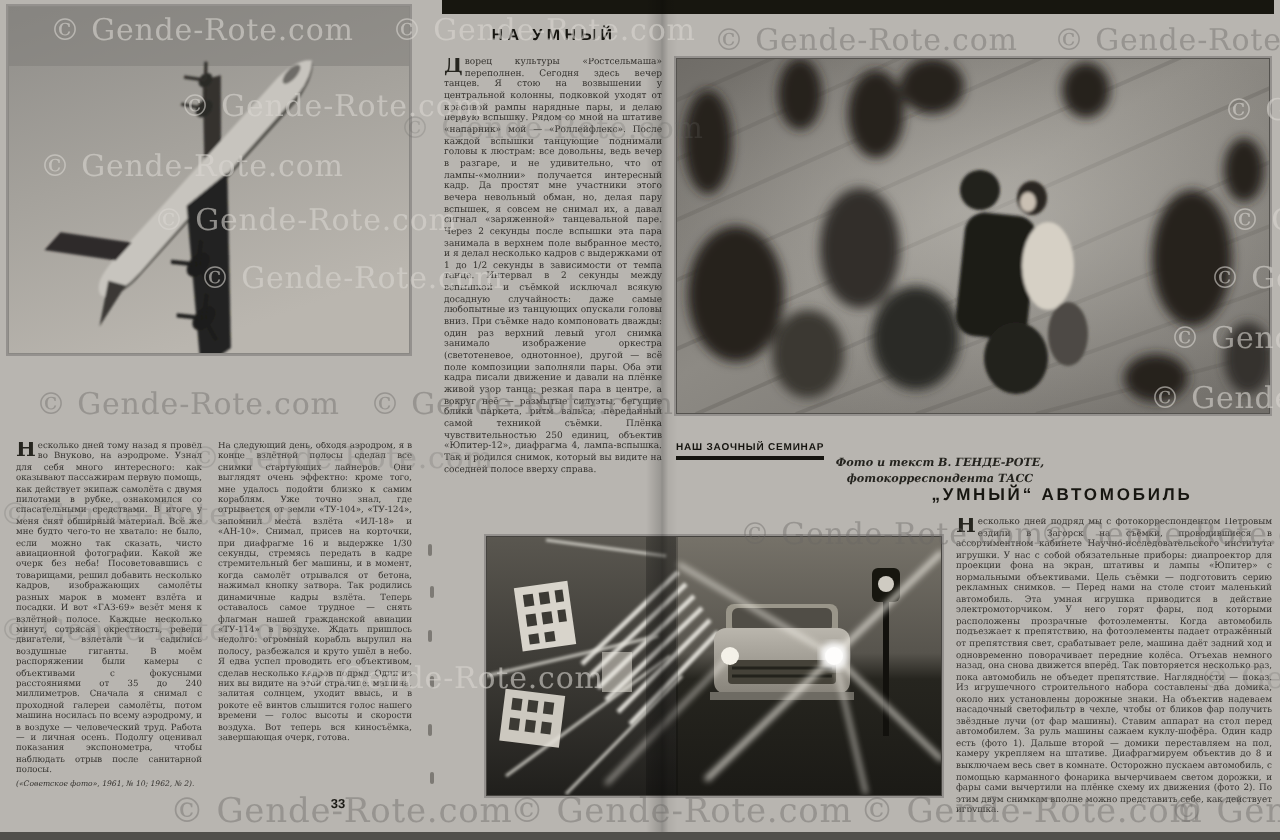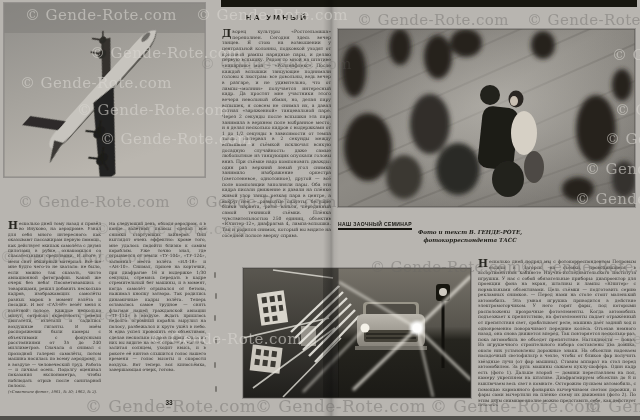--- a/index.html
+++ b/index.html
@@ -293,20 +293,21 @@
         <line x1="122" y1="60" x2="60" y2="124" stroke-width="1.6"></line>
         <line x1="174" y1="60" x2="190" y2="129" stroke-width="1.6"></line>
       </g>
       <circle cx="174" cy="60" r="7" fill="#ffffff" opacity="0.9" filter="url(#sb2)"></circle>
 
       <rect x="80" width="16" height="130" fill="#000000" opacity="0.22"></rect>
       <rect width="228" height="130" fill="none" stroke="#45433f" stroke-width="1"></rect>
     </svg>
   </div>
 
+  <div class="hl hl-auto">„УМНЫЙ“ АВТОМОБИЛЬ</div>
   <div class="tiny col-d"><span class="dropcap">Н</span><span>есколько дней подряд мы с фотокорреспондентом Петровым ездили в Загорск на съёмки, проводившиеся в ассортиментном кабинете Научно-исследовательского института игрушки. У нас с собой обязательные приборы: диапроектор для проекции фона на экран, штативы и лампы «Юпитер» с нормальными объективами. Цель съёмки — подготовить серию рекламных снимков. — Перед нами на столе стоит маленький автомобиль. Эта умная игрушка приводится в действие электромоторчиком. У него горят фары, под которыми расположены прозрачные фотоэлементы. Когда автомобиль подъезжает к препятствию, на фотоэлементы падает отражённый от препятствия свет, срабатывает реле, машина даёт задний ход и одновременно поворачивает передние колёса. Отъехав немного назад, она снова движется вперёд. Так повторяется несколько раз, пока автомобиль не объедет препятствие. Наглядности — показ. Из игрушечного строительного набора составлены два домика, около них установлены дорожные знаки. На объектив надеваем насадочный светофильтр в чехле, чтобы от бликов фар получить звёздные лучи (от фар машины). Ставим аппарат на стол перед автомобилем. За руль машины сажаем куклу-шофёра. Один кадр есть (фото 1). Дальше второй — домики переставляем на пол, камеру укрепляем на штативе. Диафрагмируем объектив до 8 и выключаем весь свет в комнате. Осторожно пускаем автомобиль, с помощью карманного фонарика вычерчиваем светом дорожки, и фары сами вычертили на плёнке схему их движения (фото 2). По этим двум снимкам вполне можно представить себе, как действует игрушка.</span></div>
 
   <div class="gutter"></div>
 
   <span class="wm light" style="left:25px; top:6px;">© Gende-Rote.com</span>
   <span class="wm light" style="left:196px; top:6px;">© Gende-Rote.com</span>
   <span class="wm" style="left:357px; top:11px;">© Gende-Rote.com</span>
   <span class="wm" style="left:527px; top:11px;">© Gende-Rote.com</span>
   <span class="wm light" style="left:90px; top:44px;">© Gende-Rote.com</span>
   <span class="wm faint" style="left:200px; top:55px;">© Gende-Rote.com</span>

